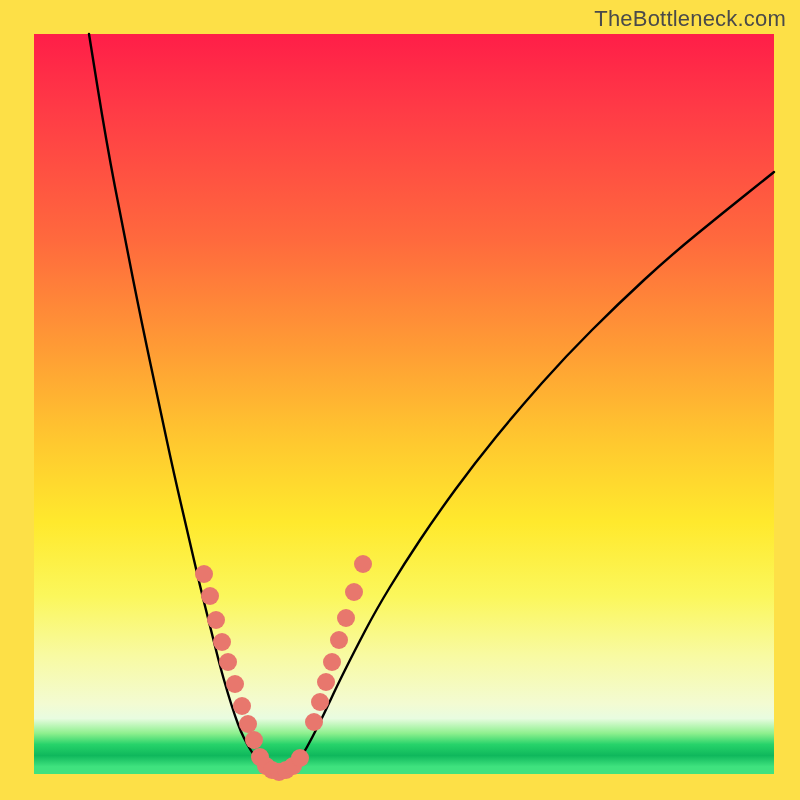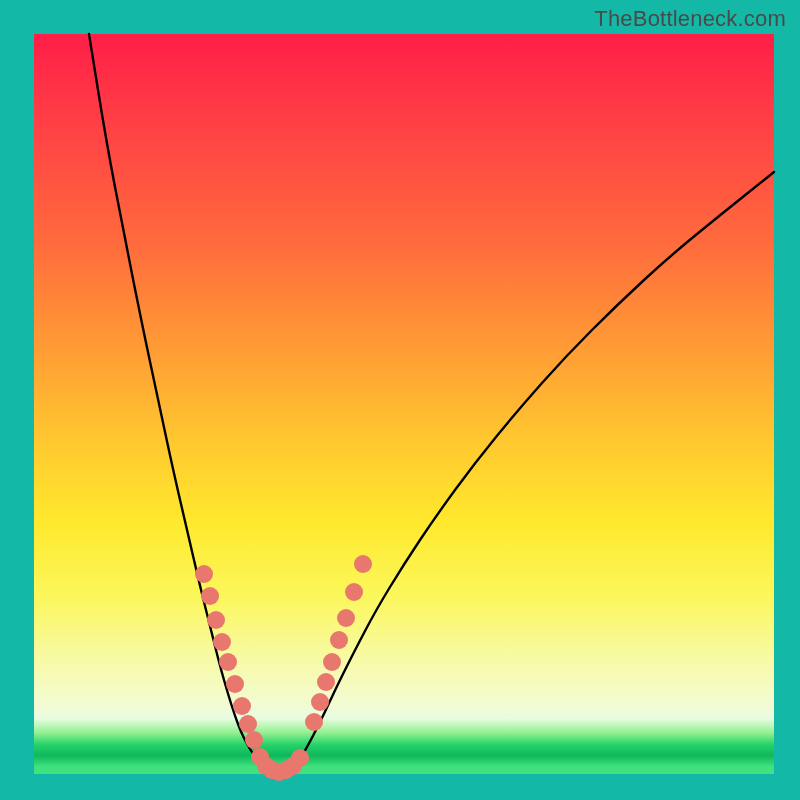--- a/index.html
+++ b/index.html
@@ -8,21 +8,21 @@
     width: 800px;
     height: 800px;
     overflow: hidden;
     background: #000;
     font-family: Arial, Helvetica, sans-serif;
   }
   .frame {
     position: relative;
     width: 800px;
     height: 800px;
-    background: #14b8a6;
+    background: #fde047;
   }
   .plot-area {
     position: absolute;
     left: 34px;
     top: 34px;
     width: 740px;
     height: 740px;
     
     background: linear-gradient(
       to bottom,

